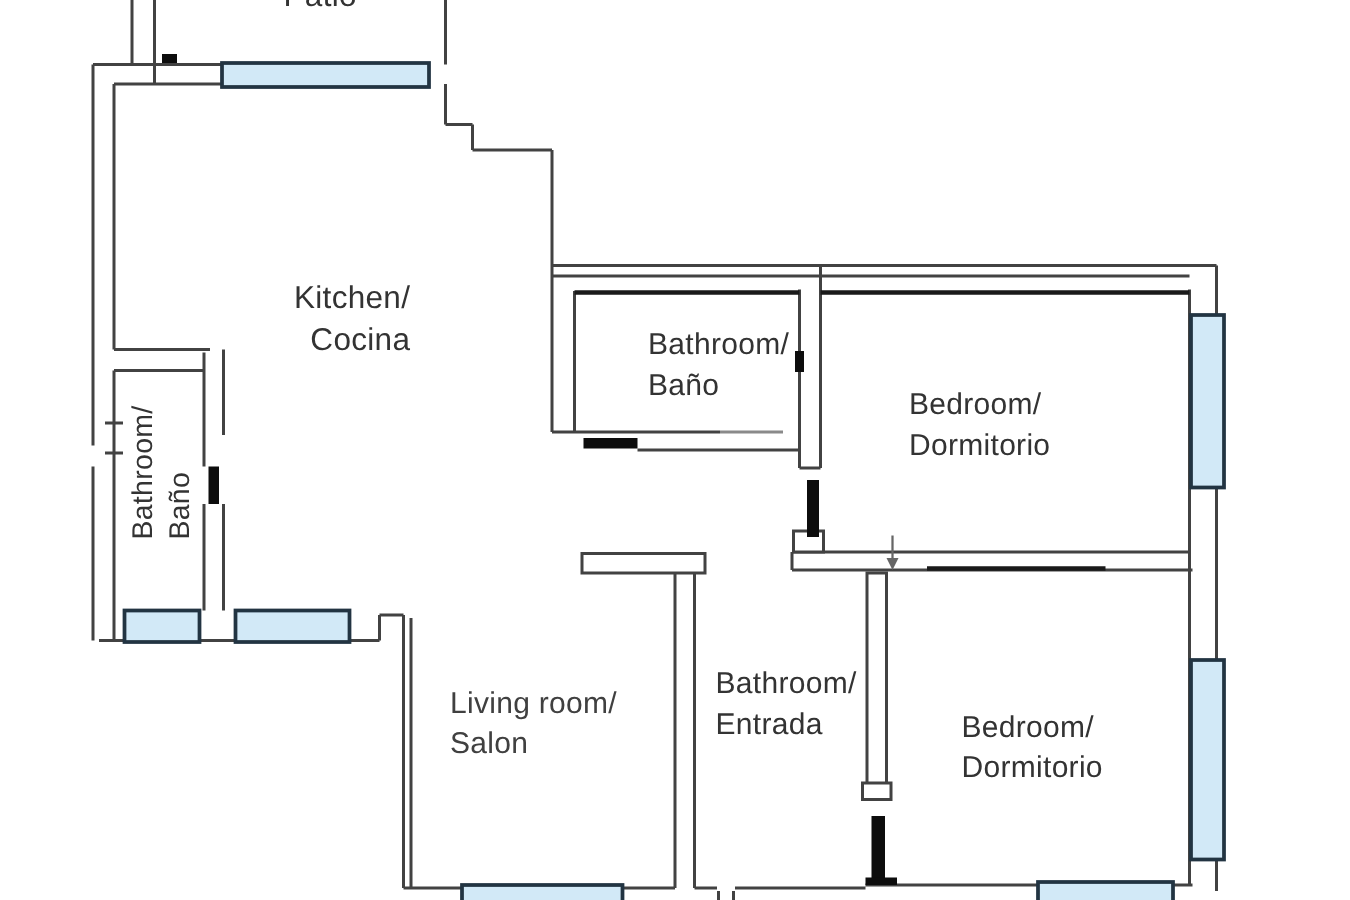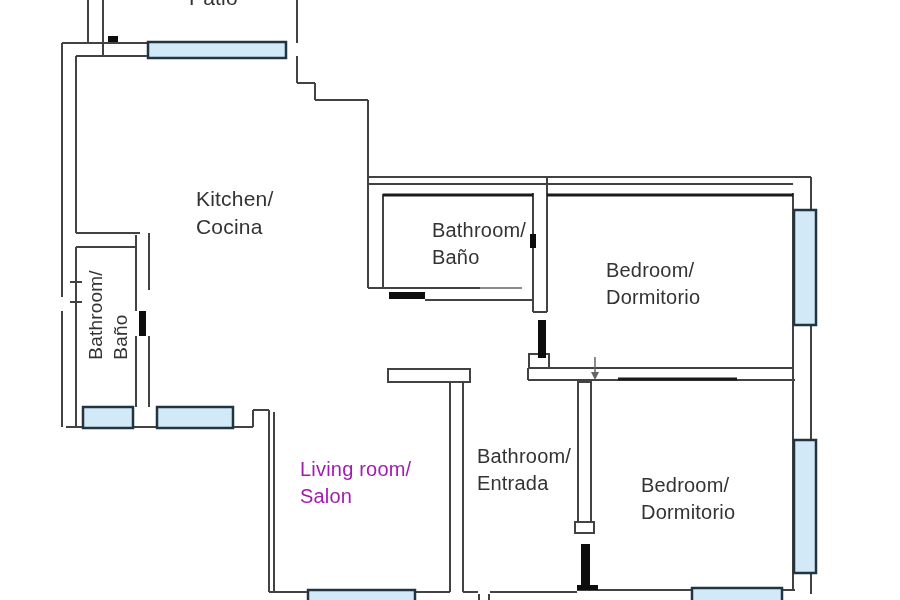--- a/index.html
+++ b/index.html
@@ -70,28 +70,28 @@
         <rect x="308" y="590" width="107" height="14" fill="#d2e9f7" stroke="#223442" stroke-width="2.5"></rect>
         <rect x="692" y="588" width="90" height="14" fill="#d2e9f7" stroke="#223442" stroke-width="2.5"></rect>
       </g>
     <g id="arrow-g">
         <line x1="595" y1="357" x2="595" y2="372" stroke="#666666" stroke-width="1.5"></line>
         <polygon points="591,372 599,372 595,380" fill="#666666"></polygon>
       </g>
   </svg>
   <div id="labels">
       <div class="room-label" style="left: 189px; top: -16px; font-size: 21px; color: rgb(51, 51, 51);">Patio</div>
-      <div class="room-label" style="left: 196px; top: 185px; font-size: 21px; color: rgb(51, 51, 51);">Kitchen/
+      <div class="room-label" style="left: 196px; top: 185px; font-size: 21px; color: rgb(51, 51, 51); text-align: right;">Kitchen/
 Cocina</div>
       <div class="room-label rot" style="left: 41px; top: 287px; font-size: 19px; color: rgb(51, 51, 51); width: 140px; height: 56px;"><div style="white-space: pre;">Bathroom/
 Baño</div></div>
       <div class="room-label" style="left: 412px; top: 217px; font-size: 20px; color: rgb(51, 51, 51); margin-left: 20px;">Bathroom/
 Baño</div>
       <div class="room-label" style="left: 606px; top: 257px; font-size: 20px; color: rgb(51, 51, 51);">Bedroom/
 Dormitorio</div>
-      <div class="room-label" style="left: 300px; top: 456px; font-size: 20px; color: #a21caf;">Living room/
+      <div class="room-label" style="left: 300px; top: 456px; font-size: 20px; color: #404040;">Living room/
 Salon</div>
       <div class="room-label" style="left: 477px; top: 443px; font-size: 20px; color: rgb(51, 51, 51);">Bathroom/
 Entrada</div>
       <div class="room-label" style="left: 641px; top: 472px; font-size: 20px; color: rgb(51, 51, 51);">Bedroom/
 Dormitorio</div>
     </div>
 </div>
 
 </body></html>

